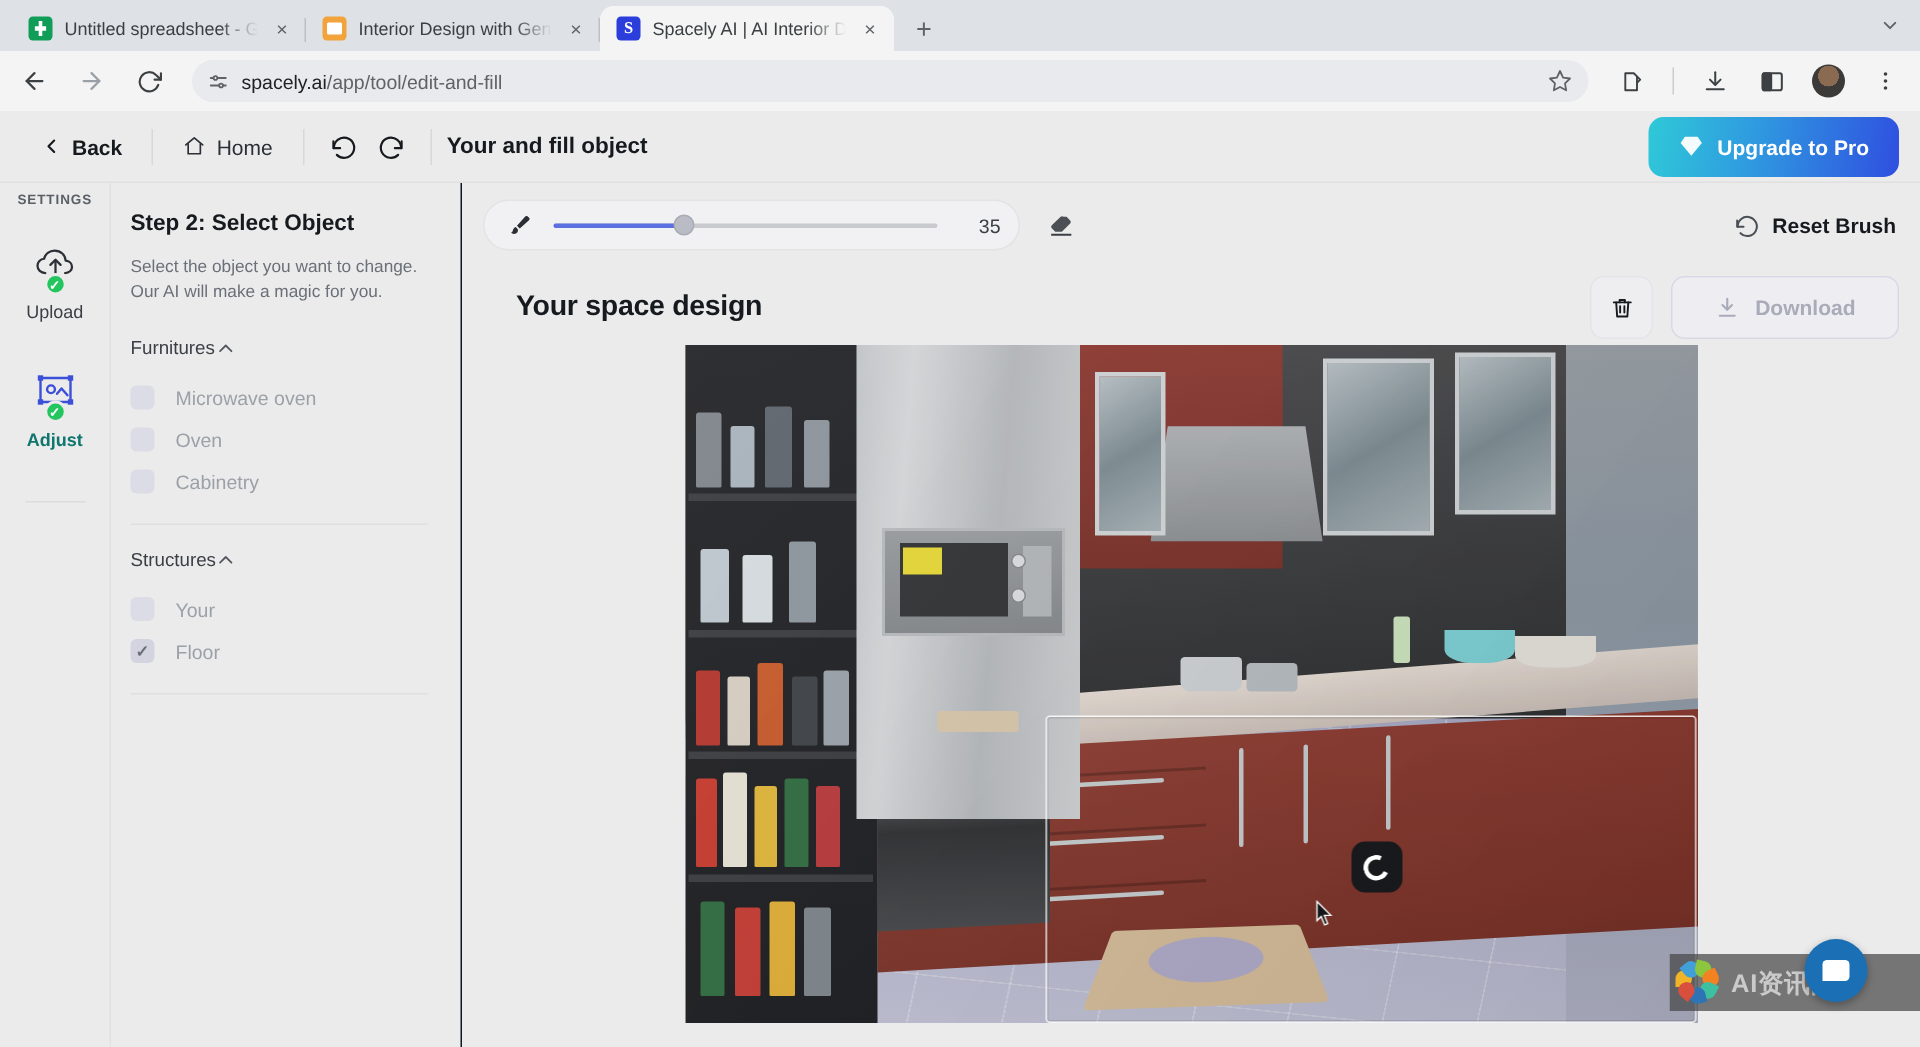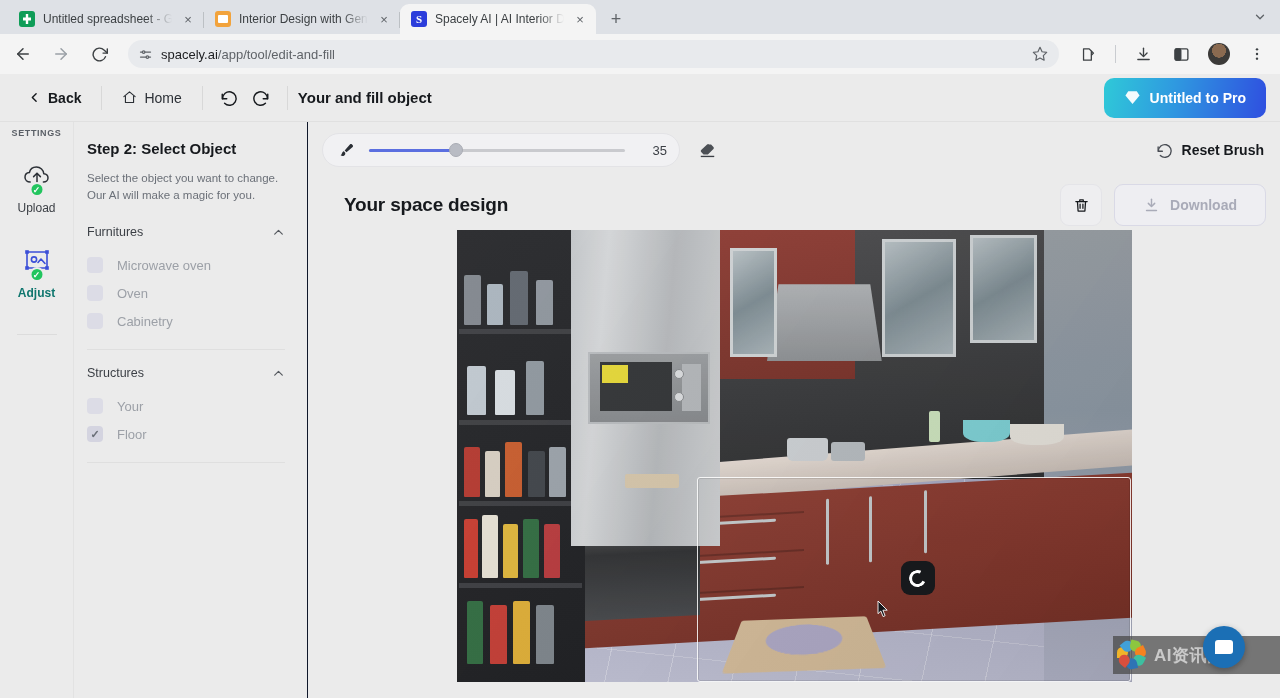--- a/index.html
+++ b/index.html
@@ -203,21 +203,21 @@
   .panel {
     width: 234px; flex: 0 0 234px;
     background: #ebebeb;
     border-right: 1px solid #0f172a;
     padding: 18px 22px 0 13px;
     overflow: hidden;
   }
   .panel h2 { font-size: 15px; font-weight: bold; color: #16191d; margin-bottom: 13px; }
   .panel .desc { font-size: 11.5px; line-height: 1.45; color: #6b7078; margin-bottom: 22px; }
   .group-head {
-    display: flex; align-items: center; justify-content: space-between;
+    display: flex; align-items: center; justify-content: flex-start;
     font-size: 12.5px; color: #3b3f45; margin-bottom: 12px;
   }
   .chev { width: 14px; height: 14px; color: #55595f; display: flex; align-items: center; justify-content: center; }
   .opt { display: flex; align-items: center; gap: 14px; padding: 6px 0; }
   .cbox {
     width: 16px; height: 16px; border-radius: 4px;
     background: #dcdce6; flex: 0 0 16px;
     display: flex; align-items: center; justify-content: center;
     color: #6b7078; font-size: 11px; font-weight: bold;
   }
@@ -522,21 +522,21 @@
             <polyline points="21 7 21 13 15 13"></polyline>
             <path d="M20.5 13a9 9 0 1 0-2.6 6"></path>
           </svg>
       </div>
       <div class="hdr-sep"></div>
       <div class="page-title">Your and fill object</div>
       <div class="upgrade">
         <svg width="17" height="17" viewBox="0 0 24 24" fill="currentColor">
             <path d="M6 3h12l4 6-10 12L2 9z" opacity=".95"></path>
           </svg>
-        <span>Untitled to Pro</span>
+        <span>Upgrade to Pro</span>
       </div>
     </div>
 
     <div class="app-body">
 
       <div class="rail">
         <div class="rail-title">SETTINGS</div>
 
         <div class="rail-item">
           <div class="rail-glyph">

